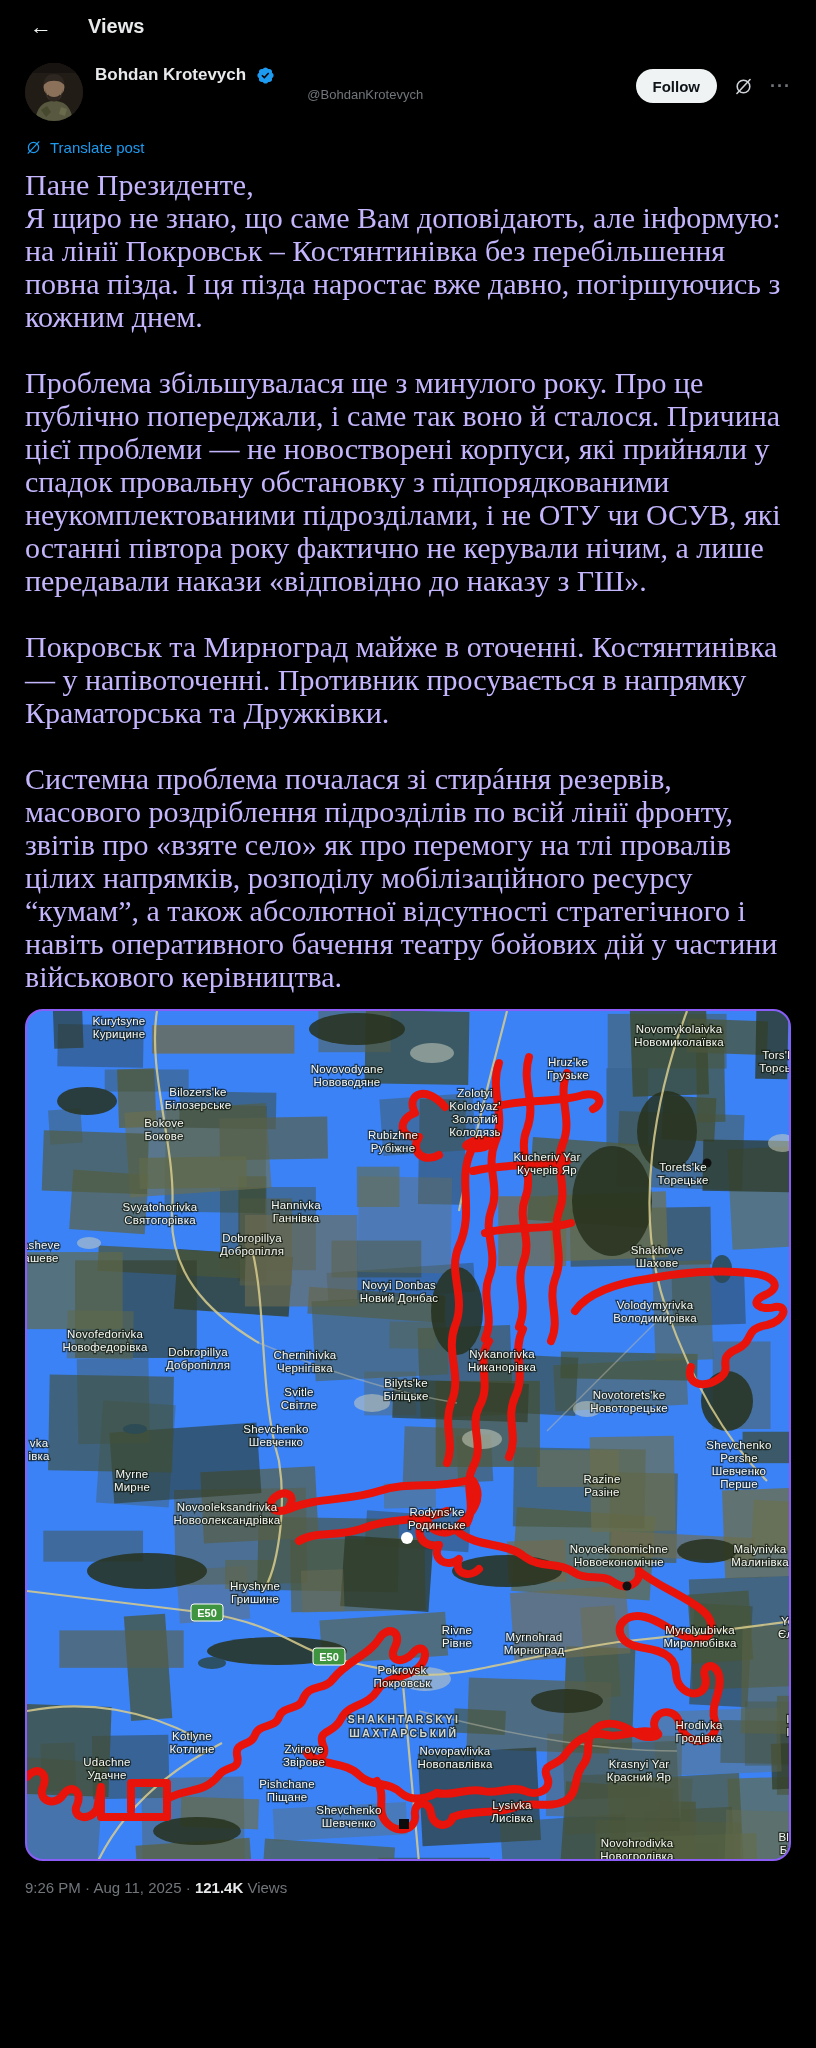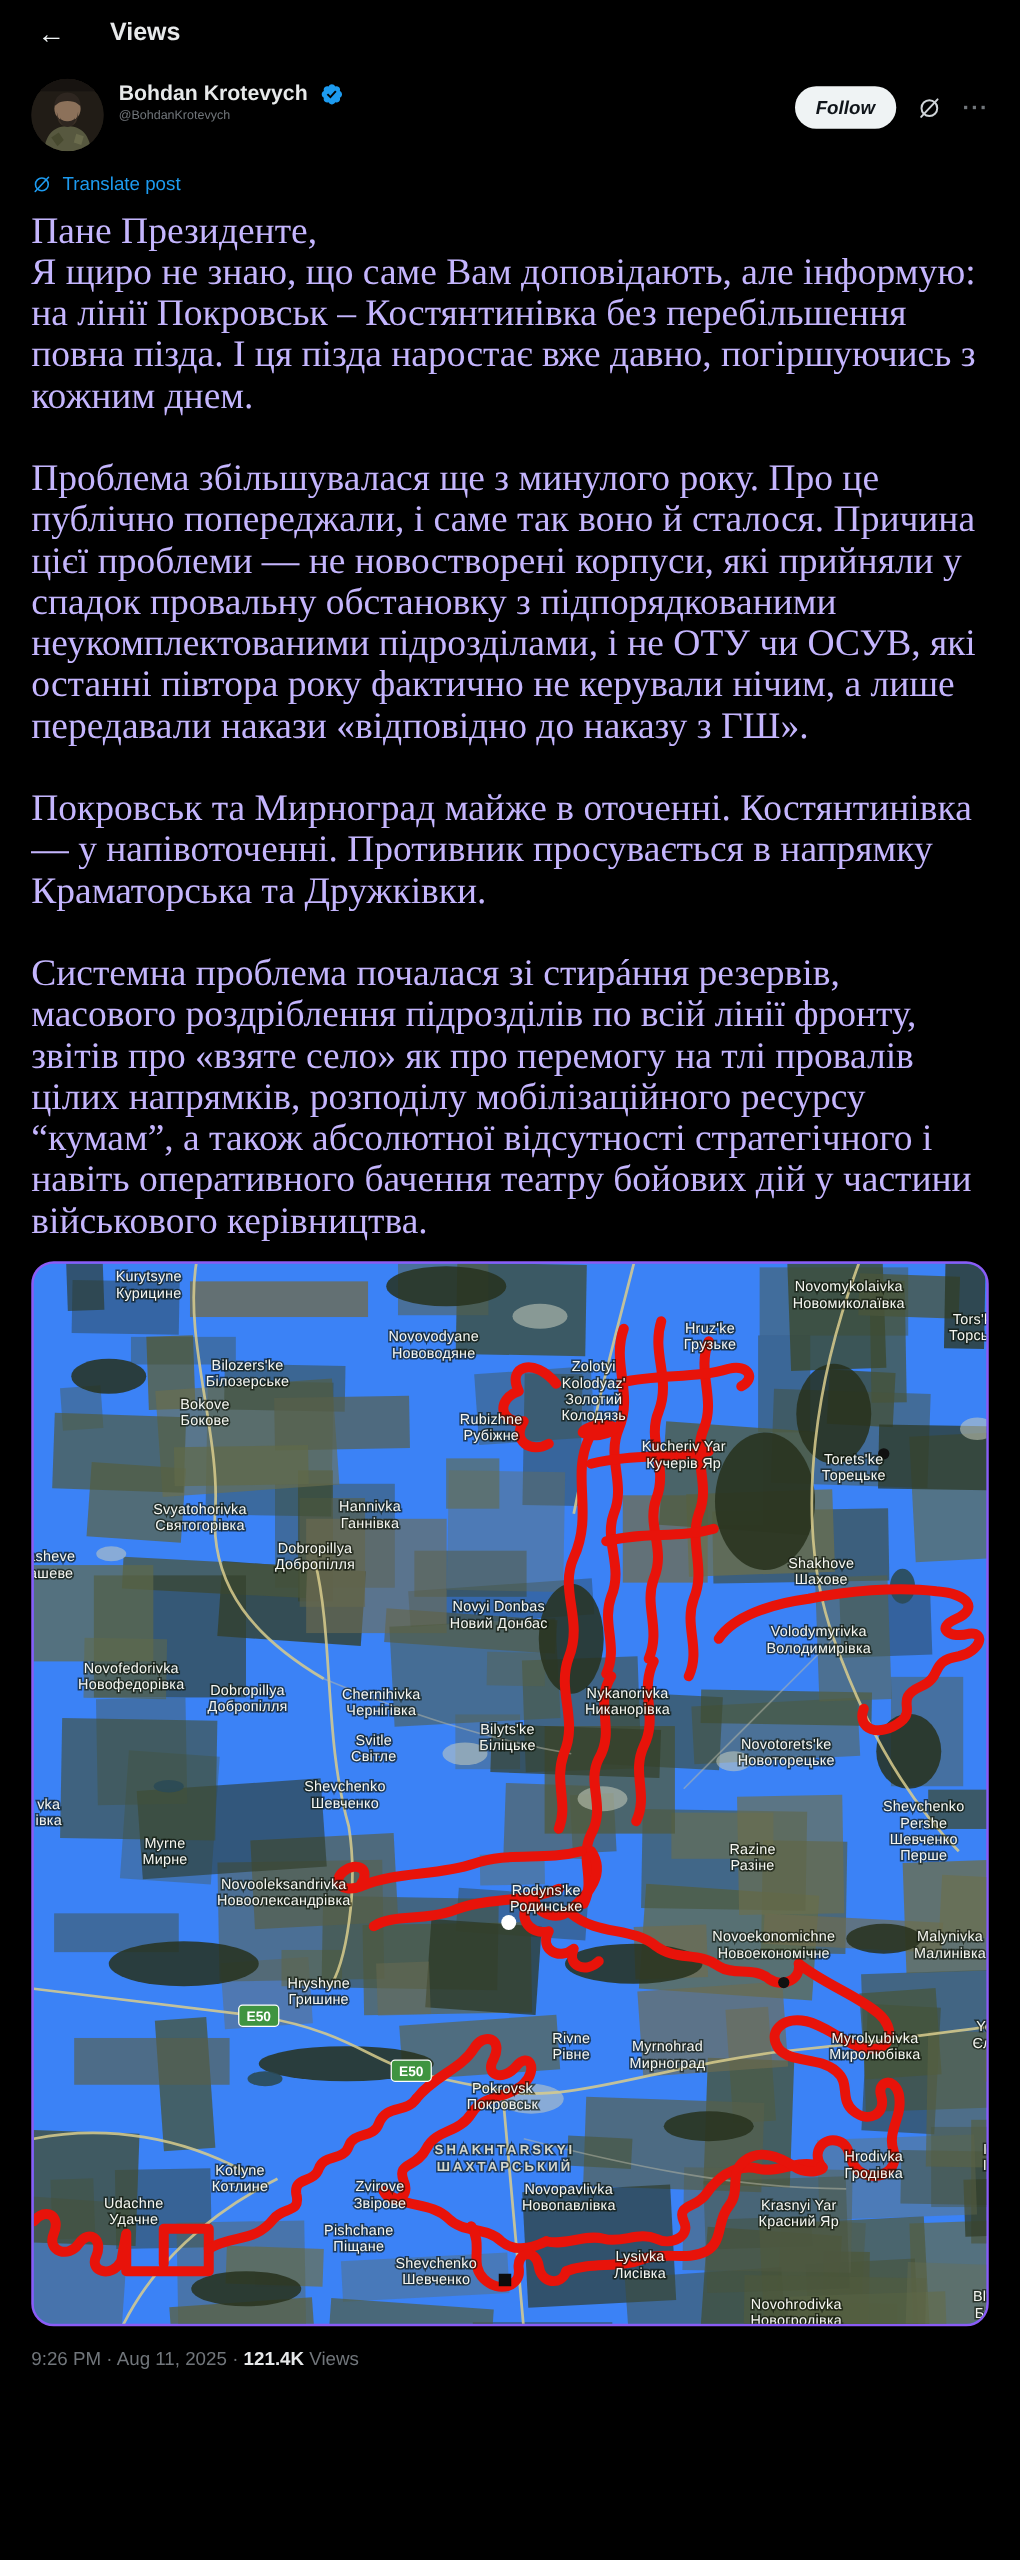--- a/index.html
+++ b/index.html
@@ -13,23 +13,23 @@
   .back-btn { background:none; border:none; color:#eff3f4; font-size:22px; cursor:pointer; line-height:1; }
   .topbar-title { font-size:20px; font-weight:700; color:#e7e9ea; }
 
   .article { padding:0 25px; }
 
   .profile-row { display:flex; align-items:flex-start; margin-top:10px; }
   .avatar { width:58px; height:58px; border-radius:50%; overflow:hidden; flex:0 0 auto; background:#1d1a15; cursor:pointer; }
   .id-block { margin-left:12px; flex:1 1 auto; min-width:0; padding-top:2px; }
   .name-line { display:flex; align-items:center; gap:10px; font-size:17px; font-weight:700; color:#e7e9ea; cursor:pointer; }
   .verified { width:19px; height:19px; display:inline-block; }
-  .handle { font-size:10px; color:#71767b; margin-top:2px; }
+  .handle { font-size:13px; color:#71767b; margin-top:2px;text-align:center; }
   .profile-actions { display:flex; align-items:center; gap:16px; padding-top:6px; }
-  .follow-btn { background:#eff3f4; color:#0f1419; border:none; border-radius:18px; height:34px; padding:0 17px; font-size:15px; font-weight:700; cursor:pointer;font-style:italic; }
+  .follow-btn { background:#eff3f4; color:#0f1419; border:none; border-radius:18px; height:34px; padding:0 17px; font-size:15px; font-weight:700; cursor:pointer; }
   .grok-btn,.more-btn { background:none; border:none; color:#cfd4d8; cursor:pointer; display:flex; align-items:center; }
   .more-btn { color:#71767b; font-size:18px; letter-spacing:1px; font-weight:700; }
 
   .translate-row { display:flex; align-items:center; gap:8px; margin-top:18px; color:#1d9bf0; font-size:15px; cursor:pointer; width:fit-content; }
   .translate-row svg { display:block; }
 
   .post-body { margin-top:12px; font-size:30px; line-height:33px; color:#c4b5fd;font-family:Liberation Serif, serif; }
   .post-body p { white-space:pre-line; margin:0 0 33px 0; }
   .post-body p:last-child { margin-bottom:0; }
 

